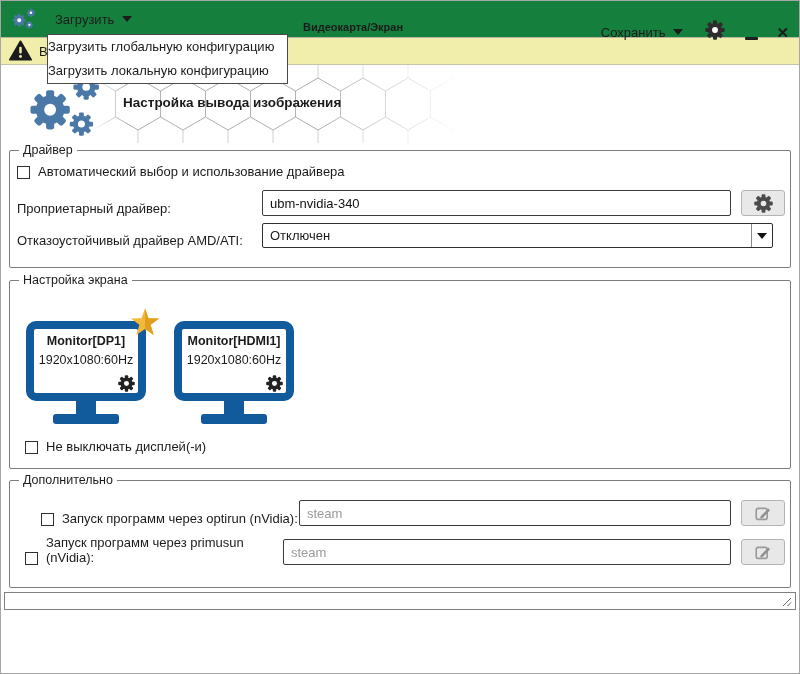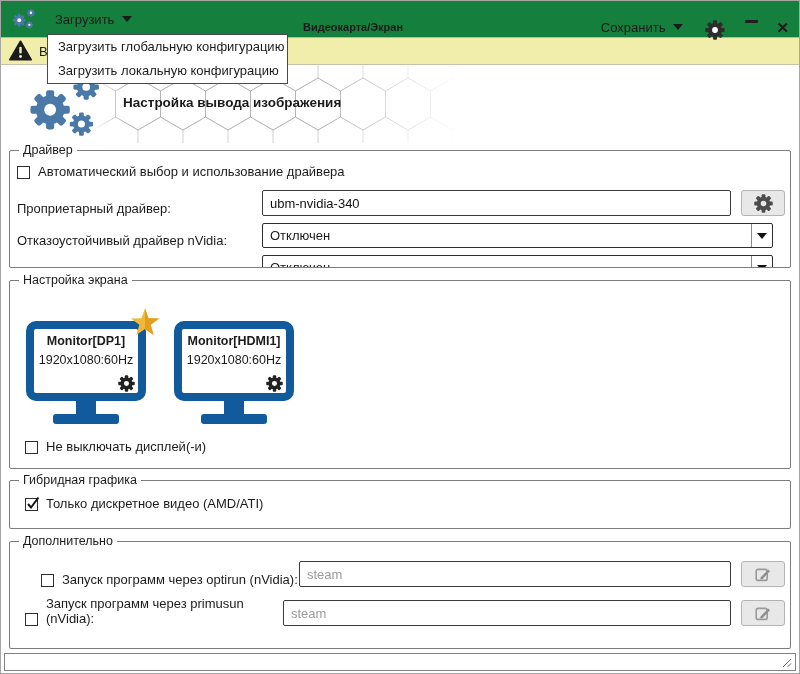--- a/index.html
+++ b/index.html
@@ -9,33 +9,33 @@
     position:relative; width:800px; height:674px; background:#fff;
     border:1px solid #a6a6a6; overflow:hidden; color:#1b1b1b;
   }
 
   
   .titlebar { height:36px; display:flex; align-items:center; padding:5px 10px; position:relative; background:#15803d; }
   .menu-btn { display:flex; align-items:center; gap:8px; font-size:13px; cursor:default; }
   .load-btn { margin-left:14px; }
   .caret { width:0; height:0; border-left:5px solid transparent; border-right:5px solid transparent; border-top:6px solid #1b1b1b; }
   .win-title { position:absolute; left:302px; top:20px; font-size:11px;font-weight:bold; }
-  .tb-right { margin-left:auto; display:flex; align-items:flex-start;margin-top:21px; }
+  .tb-right { margin-left:auto; display:flex; align-items:flex-end;margin-top:21px; }
   .tb-gear { margin-left:22px; display:flex; }
   .tb-min { margin-left:20px; width:13px; height:3px; background:#1f1f1f; border-radius:1px; }
   .tb-close { margin-left:18px; font-size:15px; font-weight:bold; line-height:1; }
 
   
   .warnbar { height:28px; background:#f1eeab; border-top:1px solid #b9b6a0; border-bottom:1px solid #c6c3a9;
              display:flex; align-items:center; padding-left:8px; gap:7px; font-size:13px; }
 
   
   .popup-menu { position:absolute; left:46px; top:33px; width:241px; background:#fff;
                 border:1px solid #4a4a4a; z-index:100; }
-  .popup-item { height:24px; line-height:24px; padding-left:10px; font-size:13px; white-space:nowrap; }
+  .popup-item { height:24px; line-height:24px; font-size:13px; white-space:nowrap; }
 
   
   .headerzone { height:78px; position:relative; background:#fff; }
   .hexes { position:absolute; left:92px; top:0; }
   .hex-fade { position:absolute; left:92px; top:0; width:380px; height:78px;
     background:linear-gradient(90deg, rgba(255,255,255,.95) 0px, rgba(255,255,255,0) 34px,
                rgba(255,255,255,0) 225px, #ffffff 366px); }
   .logo-big { position:absolute; left:22px; top:4px; }
   .header-title { position:absolute; left:122px; top:30px; font-size:13.5px; font-weight:bold; }
 
@@ -183,29 +183,20 @@
     <div class="row" style="margin-top:11px">
       <span class="drv-label">Проприетарный драйвер:</span>
       <input class="text-input" type="text" value="ubm-nvidia-340" style="">
       <div class="sq-btn">
         <svg viewBox="-15 -15 30 30" width="19" height="19" style="color:#4c4c4c; --hole:#e8e8e8">
             <use href="#gear8"></use>
           </svg>
       </div>
     </div>
     <div class="row" style="margin-top:7px">
-      <span class="drv-label">Отказоустойчивый драйвер nVidia:</span>
-      <div class="combo combo-mr">
-        <span class="combo-value">Отключен</span>
-        <span class="combo-arrow">
-            <span class="tri"></span>
-          </span>
-      </div>
-    </div>
-    <div class="row" style="margin-top:7px">
       <span class="drv-label">Отказоустойчивый драйвер AMD/ATI:</span>
       <div class="combo combo-mr">
         <span class="combo-value">Отключен</span>
         <span class="combo-arrow">
             <span class="tri"></span>
           </span>
       </div>
     </div>
   </fieldset>
 
@@ -245,31 +236,20 @@
         <div class="monitor-base"></div>
       </div>
 
     </div>
     <div class="row screen-cb-row">
       <span class="cb"></span>
       <span>Не выключать дисплей(-и)</span>
     </div>
   </fieldset>
 
-  <fieldset id="hybrid-group">
-    <legend>Гибридная графика</legend>
-    <div class="row hybrid-row">
-      <span class="cb">
-        <svg viewBox="0 0 13 13" width="13" height="13">
-          <path d="M2 7 L5 10.5 L12.5 0.5" stroke="#141414" stroke-width="2" fill="none"></path>
-        </svg>
-      </span>
-      <span>Только дискретное видео (AMD/ATI)</span>
-    </div>
-  </fieldset>
 
   <fieldset id="extra-group">
     <legend>Дополнительно</legend>
     <div class="row extra-row extra-row-first">
       <span class="cb"></span>
       <span class="ex-label" style="width:237px;flex-basis:237px">Запуск программ через optirun (nVidia):</span>
       <input class="text-input" type="text" placeholder="steam" style="">
       <div class="sq-btn">
         <svg viewBox="0 0 16 16" width="16" height="16">
           <rect x="1.2" y="3.4" width="11" height="11" rx="2" fill="none" stroke="#9a9a9a" stroke-width="1.6"></rect>

